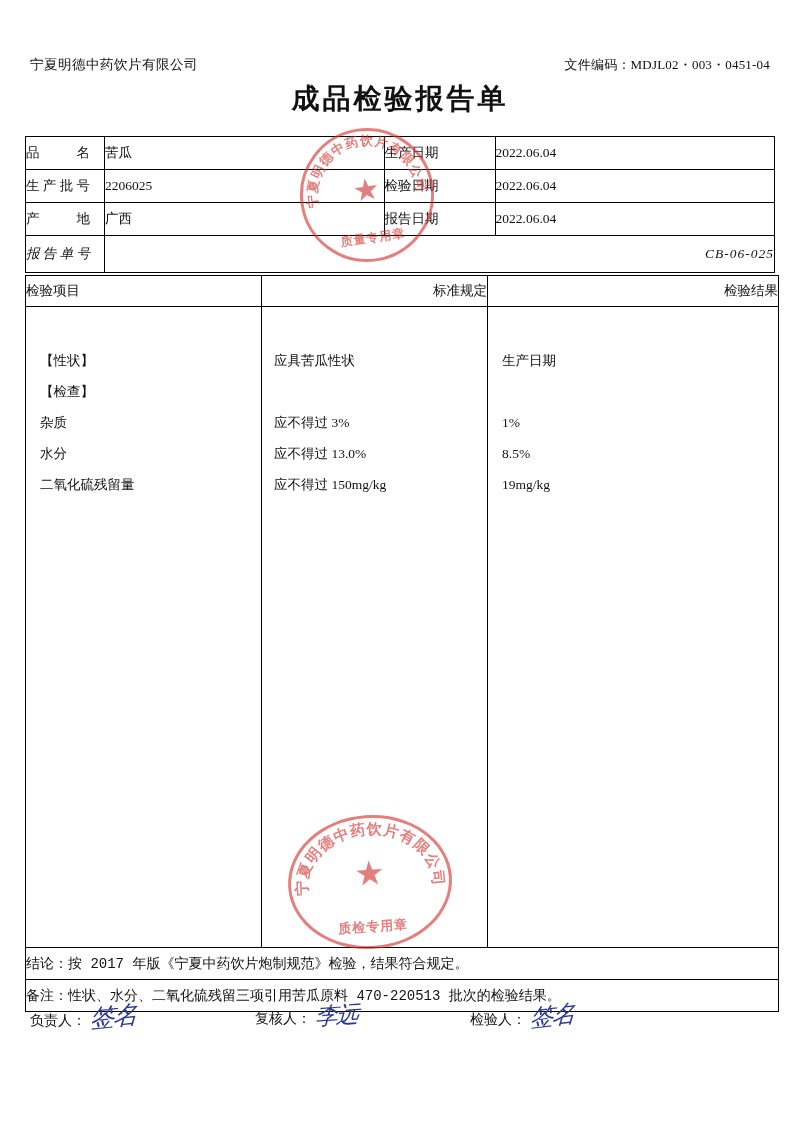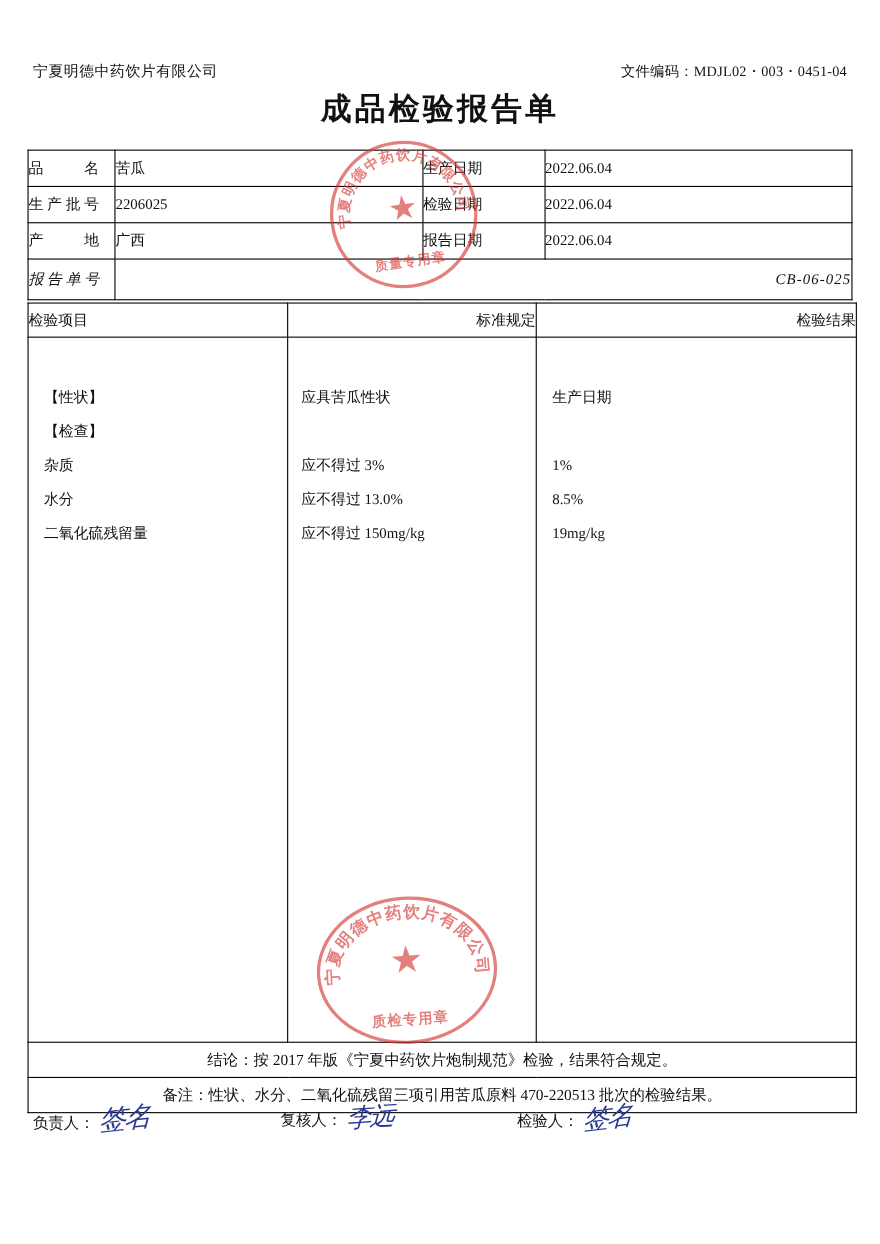--- a/index.html
+++ b/index.html
@@ -136,22 +136,23 @@
     line-height: 31px;
     white-space: nowrap;
   }
   .body-pad-item { padding: 38px 0 0 14px; }
   .body-pad-std  { padding: 38px 0 0 12px; }
   .body-pad-res  { padding: 38px 0 0 14px; }
 
   .concl-row td, .remark-row td {
     height: 31px;
     vertical-align: middle;
-    text-align: center;
+    text-align: left;
     font-size: 14px;
+    font-family: Liberation Mono, monospace;
   }
 
   
   .sign-row {
     position: absolute;
     left: 30px;
     top: 1000px;
     width: 740px;
     font-size: 14px;
   }

